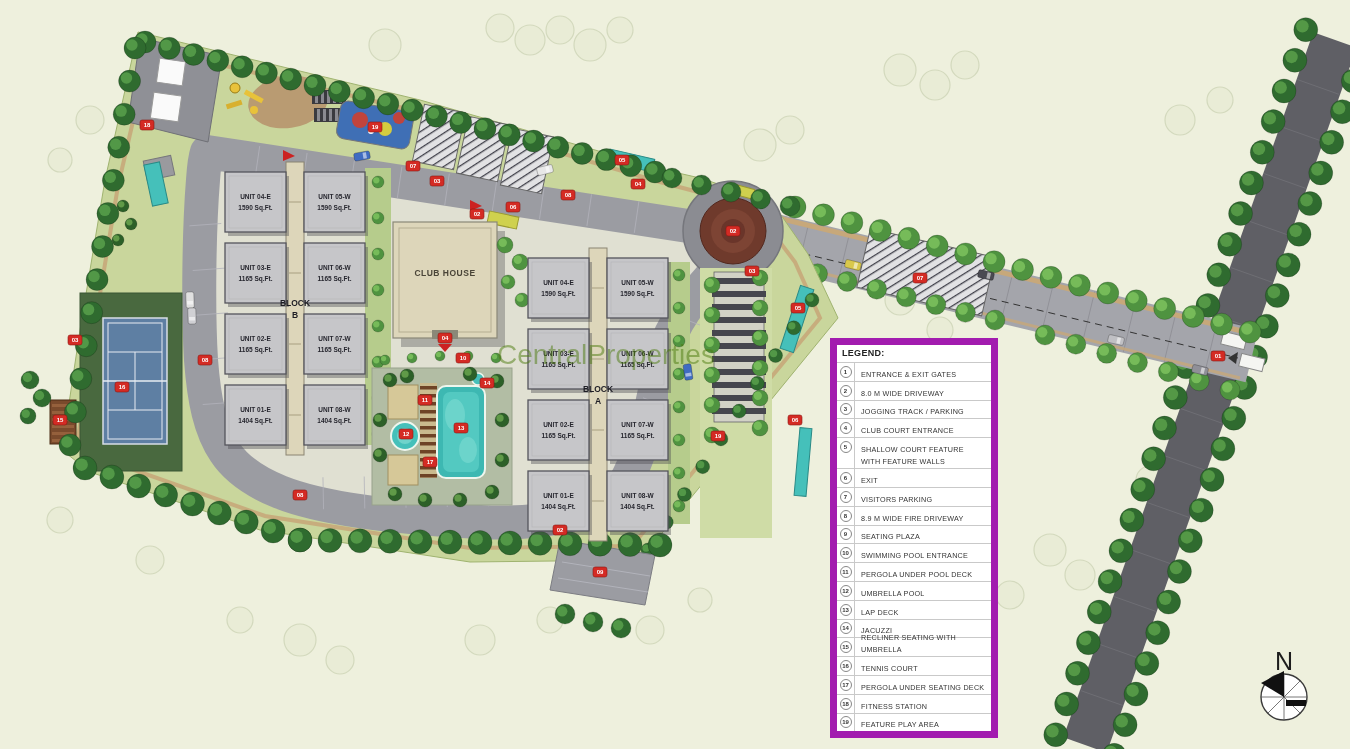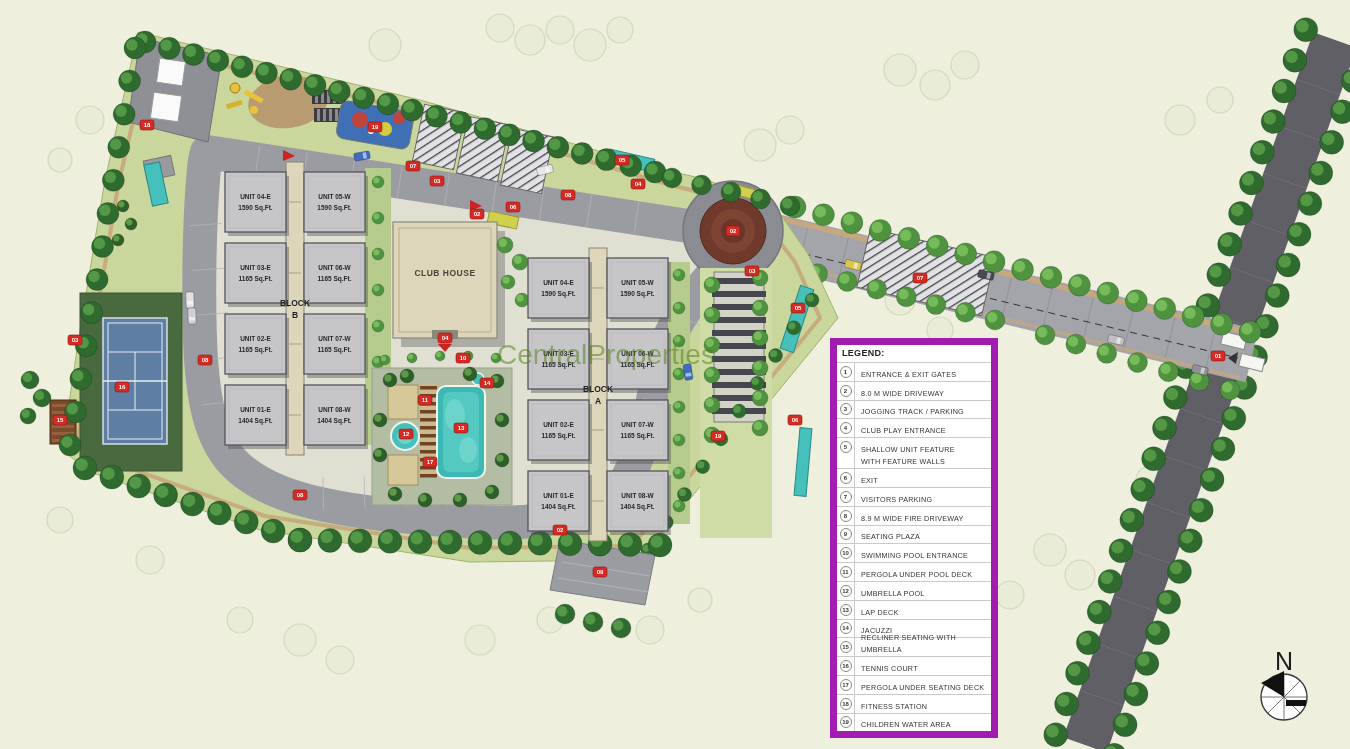--- a/index.html
+++ b/index.html
@@ -1370,28 +1370,28 @@
     <div class="lrow">
         <div class="lnumw">
           <div class="lnum">3</div>
         </div>
         <div class="llab">JOGGING TRACK / PARKING</div>
       </div>
     <div class="lrow">
         <div class="lnumw">
           <div class="lnum">4</div>
         </div>
-        <div class="llab">CLUB PLAY ENTRANCE</div>
+        <div class="llab">CLUB COURT ENTRANCE</div>
       </div>
     <div class="lrow double">
         <div class="lnumw">
           <div class="lnum">5</div>
         </div>
         <div class="llab">
-          <div>SHALLOW UNIT FEATURE</div>
+          <div>SHALLOW COURT FEATURE</div>
           <div>WITH FEATURE WALLS</div>
         </div>
       </div>
     <div class="lrow">
         <div class="lnumw">
           <div class="lnum">6</div>
         </div>
         <div class="llab">EXIT</div>
       </div>
     <div class="lrow">
@@ -1463,16 +1463,16 @@
     <div class="lrow">
         <div class="lnumw">
           <div class="lnum">18</div>
         </div>
         <div class="llab">FITNESS STATION</div>
       </div>
     <div class="lrow">
         <div class="lnumw">
           <div class="lnum">19</div>
         </div>
-        <div class="llab">CHILDREN WATER AREA</div>
+        <div class="llab">FEATURE PLAY AREA</div>
       </div>
   </div>
 </div>
 
 </body></html>

